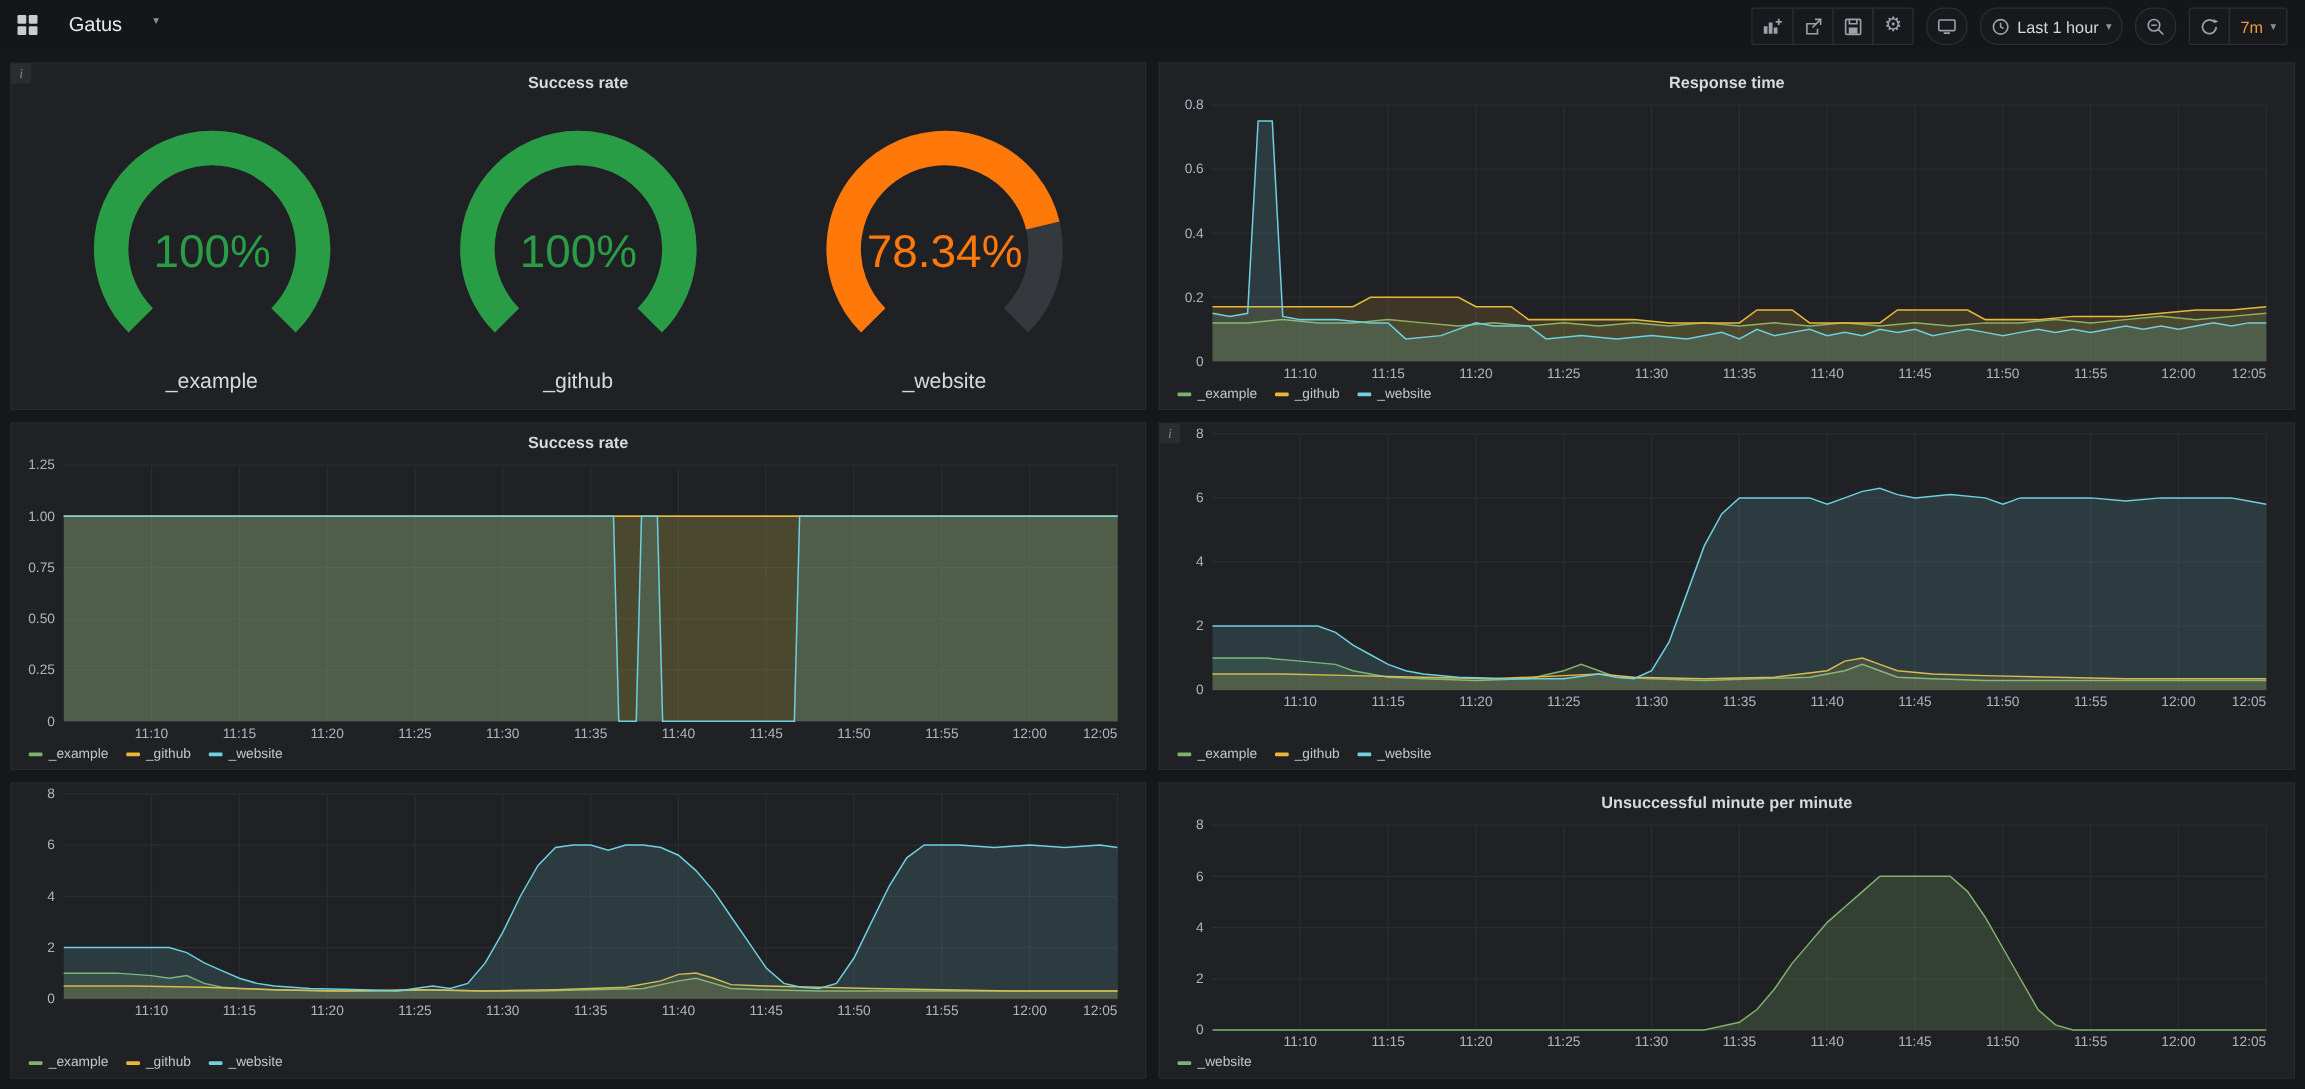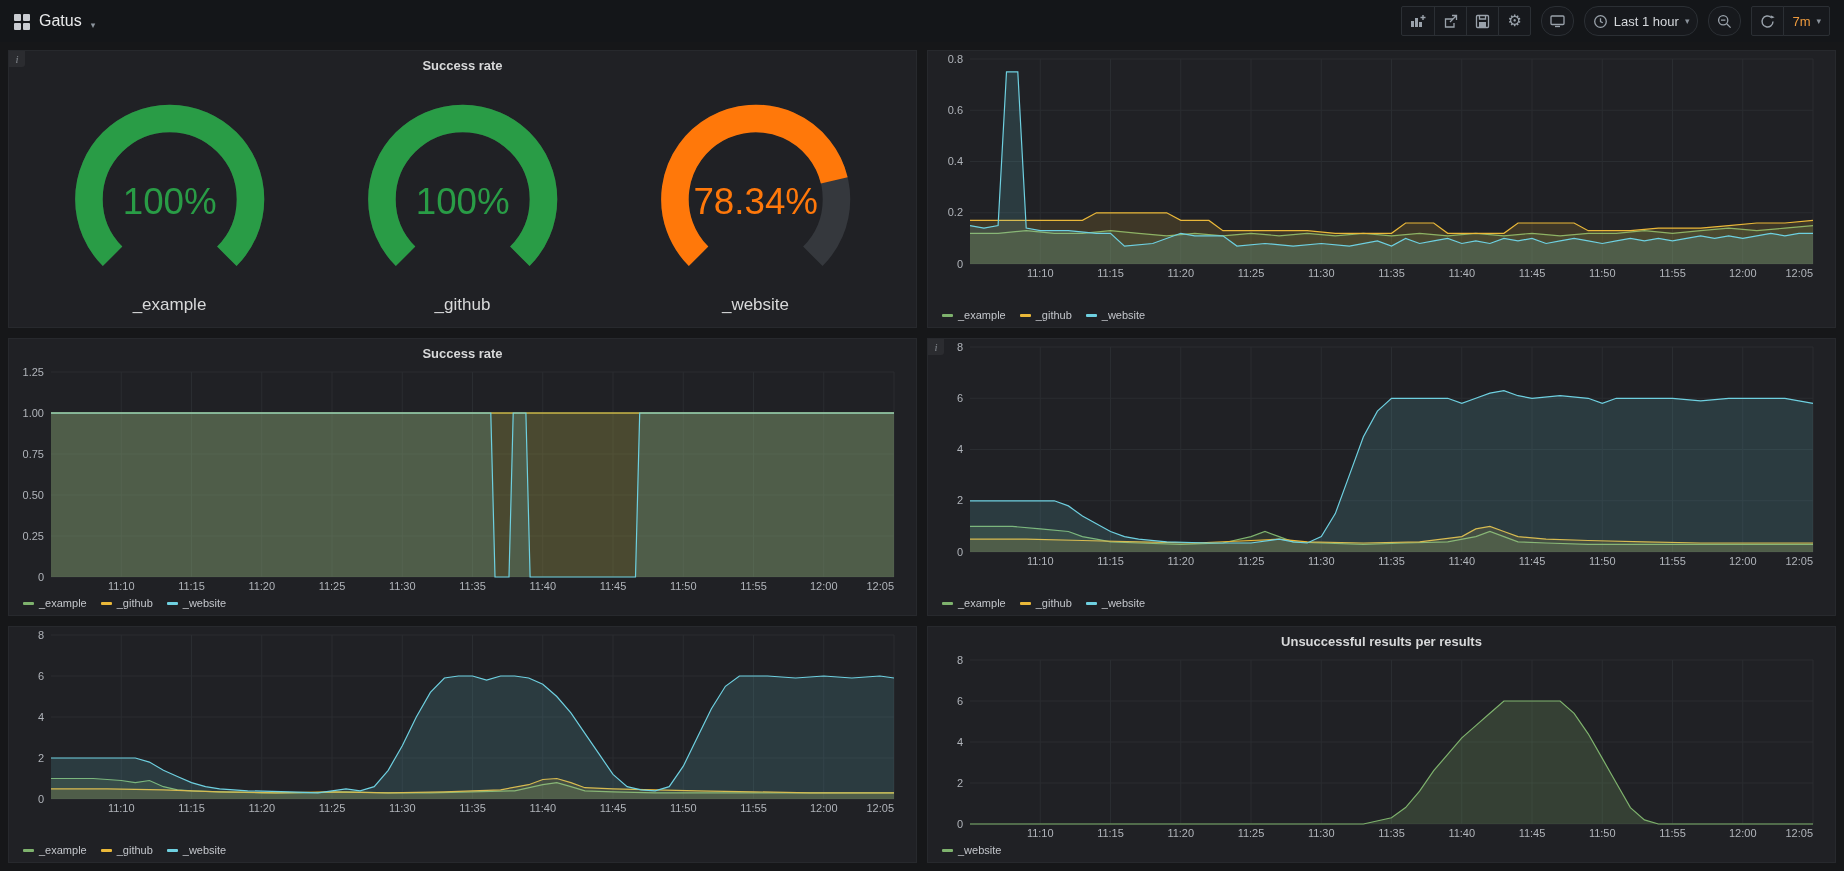--- a/index.html
+++ b/index.html
@@ -2,21 +2,21 @@
 <html><head>
 <meta charset="utf-8">
 <style>
   *{box-sizing:border-box;margin:0;padding:0}
   html,body{width:1844px;height:871px;overflow:hidden;background:#161719;
     font-family:"Liberation Sans",sans-serif;color:#d8d9da;}
 
   
   nav{height:42px;display:flex;justify-content:space-between;align-items:center;
     padding:0 14px;background:#141619;}
-  .nav-left{display:flex;align-items:flex-end;gap:9px;}
+  .nav-left{display:flex;align-items:flex-start;gap:25px;}
   .apps-icon{display:grid;grid-template-columns:7px 7px;grid-template-rows:7px 7px;gap:2px;cursor:pointer;}
   .apps-icon i{background:#c9ccd1;border-radius:1px;}
   .dash-title{font-size:16px;color:#e9eaeb;cursor:pointer;}
   .caret{font-size:9px;color:#8b939c;line-height:1;}
   .nav-right{display:flex;align-items:center;gap:10px;}
   .btn-group{display:flex;}
   .nbtn{height:30px;min-width:30px;padding:0 8px;display:inline-flex;align-items:center;
     justify-content:center;gap:6px;background:#17191d;border:1px solid #2b2f34;color:#9aa2ab;
     font-size:13px;cursor:pointer;border-radius:14px;font-family:inherit;}
   .btn-group .nbtn{border-radius:0;margin-left:-1px;}
@@ -154,20 +154,21 @@
             <path d="M 87.77 178.23 A 88 88 0 1 1 212.23 178.23" stroke="#35383d" stroke-width="30" fill="none"></path>
             <path d="M 87.77 178.23 A 88 88 0 1 1 235.58 95.48" stroke="#ff780a" stroke-width="30" fill="none"></path>
             <text x="150" y="132" text-anchor="middle" fill="#ff780a" font-size="40" font-weight="500">78.34%</text>
           </svg>
         <div class="gauge-name">_website</div>
       </div>
     </div>
   </section>
 
   <section class="panel">
+    <h2>Response time</h2>
     <div class="chart-area"><svg width="893" height="229">
           <line x1="36" x2="879" y1="211" y2="211" stroke="#2a2d31" stroke-width="1"></line>
           <text x="29" y="214.5" text-anchor="end" class="tick">0</text>
           <line x1="36" x2="879" y1="159.75" y2="159.75" stroke="#2a2d31" stroke-width="1"></line>
           <text x="29" y="163.25" text-anchor="end" class="tick">0.2</text>
           <line x1="36" x2="879" y1="108.5" y2="108.5" stroke="#2a2d31" stroke-width="1"></line>
           <text x="29" y="112" text-anchor="end" class="tick">0.4</text>
           <line x1="36" x2="879" y1="57.25000000000002" y2="57.25000000000002" stroke="#2a2d31" stroke-width="1"></line>
           <text x="29" y="60.75000000000002" text-anchor="end" class="tick">0.6</text>
           <line x1="36" x2="879" y1="6" y2="6" stroke="#2a2d31" stroke-width="1"></line>
@@ -394,21 +395,21 @@
           <span>_github</span>
         </span>
         <span class="legend-item">
           <i style="background: rgb(110, 208, 224);"></i>
           <span>_website</span>
         </span>
       </div>
   </section>
 
   <section class="panel">
-    <h2>Unsuccessful results per results</h2>
+    <h2>Unsuccessful minute per minute</h2>
     <div class="chart-area"><svg width="893" height="188">
           <line x1="36" x2="879" y1="170" y2="170" stroke="#2a2d31" stroke-width="1"></line>
           <text x="29" y="173.5" text-anchor="end" class="tick">0</text>
           <line x1="36" x2="879" y1="129" y2="129" stroke="#2a2d31" stroke-width="1"></line>
           <text x="29" y="132.5" text-anchor="end" class="tick">2</text>
           <line x1="36" x2="879" y1="88" y2="88" stroke="#2a2d31" stroke-width="1"></line>
           <text x="29" y="91.5" text-anchor="end" class="tick">4</text>
           <line x1="36" x2="879" y1="47" y2="47" stroke="#2a2d31" stroke-width="1"></line>
           <text x="29" y="50.5" text-anchor="end" class="tick">6</text>
           <line x1="36" x2="879" y1="6" y2="6" stroke="#2a2d31" stroke-width="1"></line>

